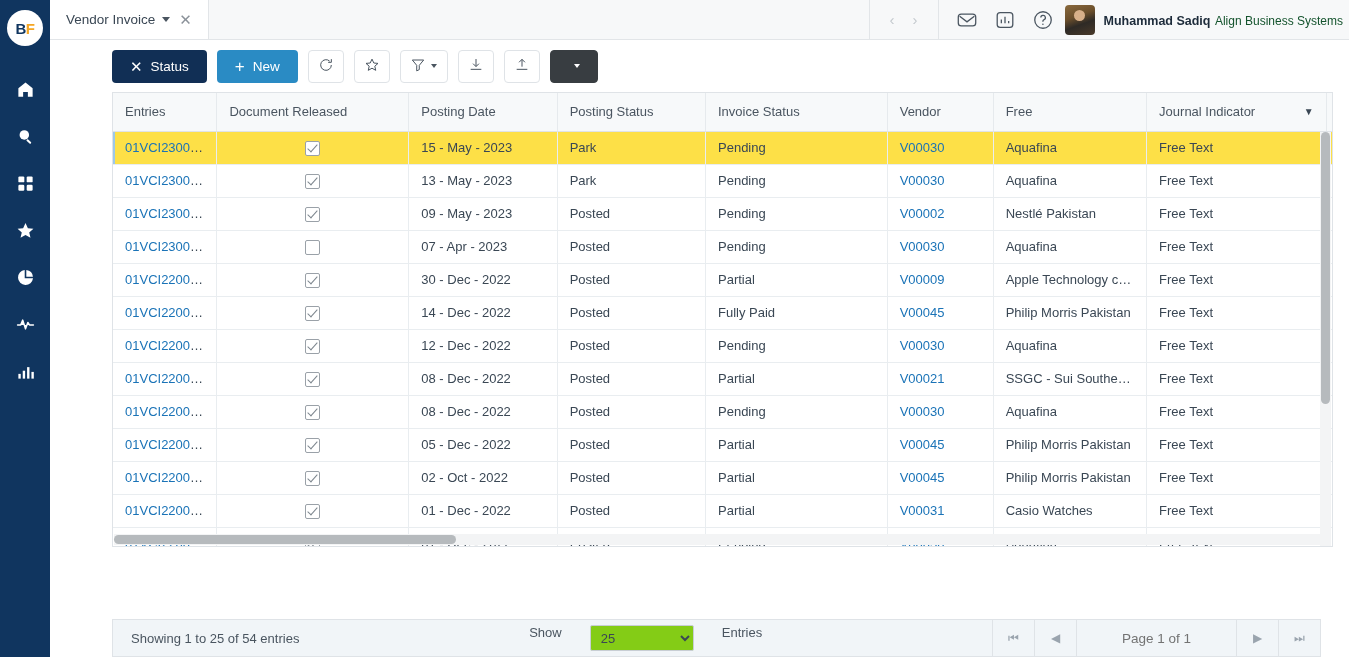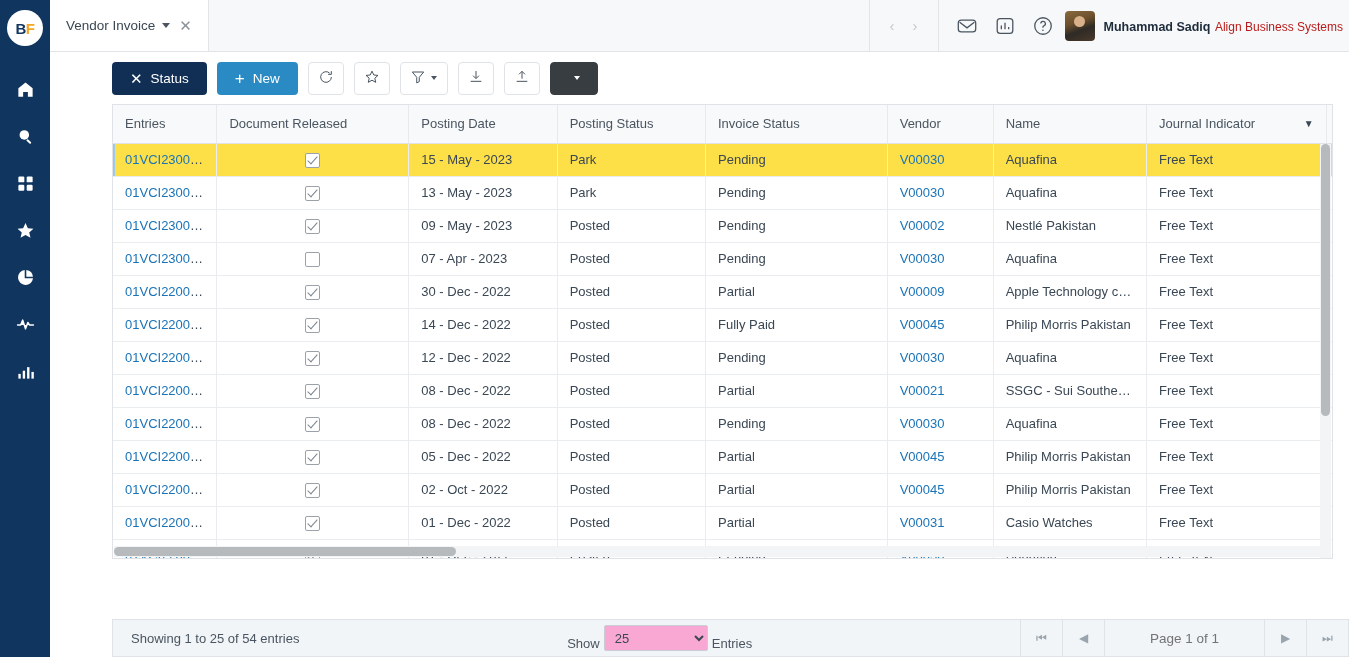--- a/index.html
+++ b/index.html
@@ -32,21 +32,21 @@
     display: flex; align-items: center; justify-content: center;
     cursor: pointer;
   }
   .rail-icon svg { width: 19px; height: 19px; fill: #ffffff; }
 
   
   .main { flex: 1 1 auto; display: flex; flex-direction: column; min-width: 0; }
 
   
   .topbar {
-    height: 52px; display: flex; align-items: stretch;
+    height: 40px; display: flex; align-items: stretch;
     background: #f7f8f9;
     border-bottom: 1px solid #e2e5e8;
   }
   .tab {
     display: flex; align-items: center; gap: 7px;
     padding: 0 14px 0 16px;
     background: #ffffff;
     border-right: 1px solid #e2e5e8;
     cursor: pointer;
   }
@@ -68,21 +68,21 @@
     width: 30px; height: 30px; border-radius: 4px; flex: 0 0 30px;
     background: linear-gradient(160deg,#8a6a3e 0%,#6b4f2c 38%,#2e2a26 62%,#4a3a2a 100%);
     position: relative; overflow: hidden;
   }
   .avatar::after {
     content:""; position:absolute; left:9px; top:5px; width:11px; height:11px;
     border-radius:50%; background:#d8b08a;
   }
   .user-text { line-height: 1.25; }
   .user-name { font-size: 12.5px; font-weight: bold; color: #1d2b3a; white-space: nowrap; }
-  .user-org { font-size: 12px; color: #b91c1c; white-space: nowrap; }
+  .user-org { font-size: 12px; color: #14532d; white-space: nowrap; }
 
   
   .toolbar {
     height: 52px; background: #ffffff;
     display: flex; align-items: center; padding: 0 16px 0 62px;
     position: relative;
   }
   .btn {
     display: inline-flex; align-items: center; justify-content: center; gap: 8px;
     height: 33px; border-radius: 4px; font-size: 13.5px; cursor: pointer;
@@ -168,29 +168,29 @@
   }
   .vscroll i { position: absolute; left: 1px; top: 0; width: 9px; height: 272px; border-radius: 5px; background: #b6babd; display: block; }
   .hscroll {
     position: absolute; left: 1px; bottom: 1px; height: 11px; right: 12px;
     background: #f3f4f5; cursor: pointer;
   }
   .hscroll i { position: absolute; top: 1px; left: 0; height: 9px; width: 342px; border-radius: 5px; background: #b6babd; display: block; }
 
   
   .footer {
-    height: 38px; margin: 6px 0 0 62px; border: 1px solid #dfe3e7;
+    height: 38px; margin: 6px 28px 0 62px; border: 1px solid #dfe3e7;
     background: #f1f5f8; display: flex; align-items: center; font-size: 13px; color: #4a5560;
   }
   .f-entries { padding-left: 18px; flex: 0 0 auto; }
   .f-gap { flex: 1 1 auto; }
-  .f-show { display: flex; align-items: flex-end; gap: 4px; }
+  .f-show { display: flex; align-items: flex-start; gap: 28px; }
   .f-select {
     height: 26px; width: 104px; border: 1px solid #c8ced4; border-radius: 2px;
-    background: #f9a8d4; font-size: 13px; color: #3a4754; padding: 0 6px;
+    background: #84cc16; font-size: 13px; color: #3a4754; padding: 0 6px;
     font-family: inherit; cursor: pointer;
   }
   .pager { display: flex; align-items: center; margin-left: auto; }
   .pg-btn {
     width: 42px; height: 37px; display: flex; align-items: center; justify-content: center;
     border-left: 1px solid #dfe3e7; color: #9aa4ae; font-size: 12px; cursor: pointer;
   }
   .pg-label {
     min-width: 160px; height: 37px; display: flex; align-items: center; justify-content: center;
     border-left: 1px solid #dfe3e7; color: #737373; font-size: 13.5px; cursor: default;
@@ -425,21 +425,21 @@
                       <span>Invoice Status</span>
                     </div>
                   </th>
                   <th>
                     <div class="th-inner">
                       <span>Vendor</span>
                     </div>
                   </th>
                   <th>
                     <div class="th-inner">
-                      <span>Name</span>
+                      <span>Free</span>
                     </div>
                   </th>
                   <th>
                     <div class="th-inner">
                       <span>Journal Indicator</span>
                       <span class="filter-glyph">▼</span>
                     </div>
                   </th>
                   <th></th>
                 </tr>

